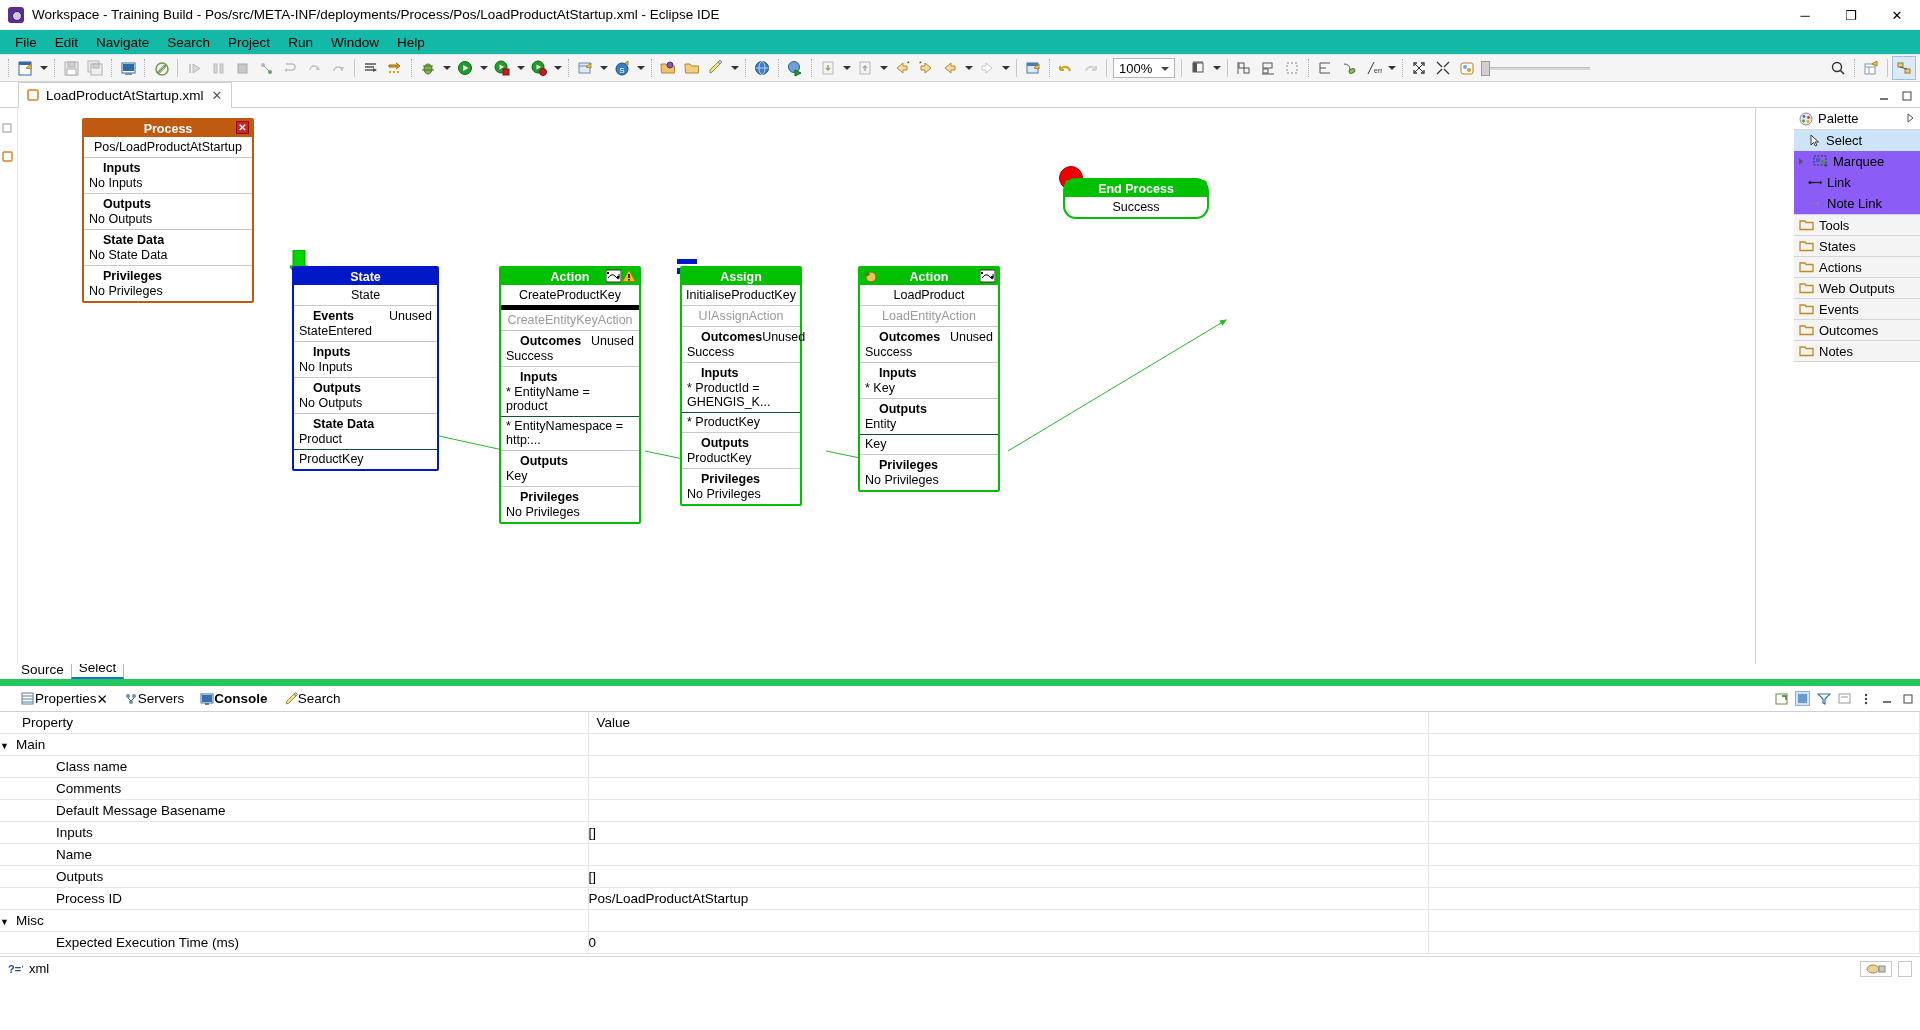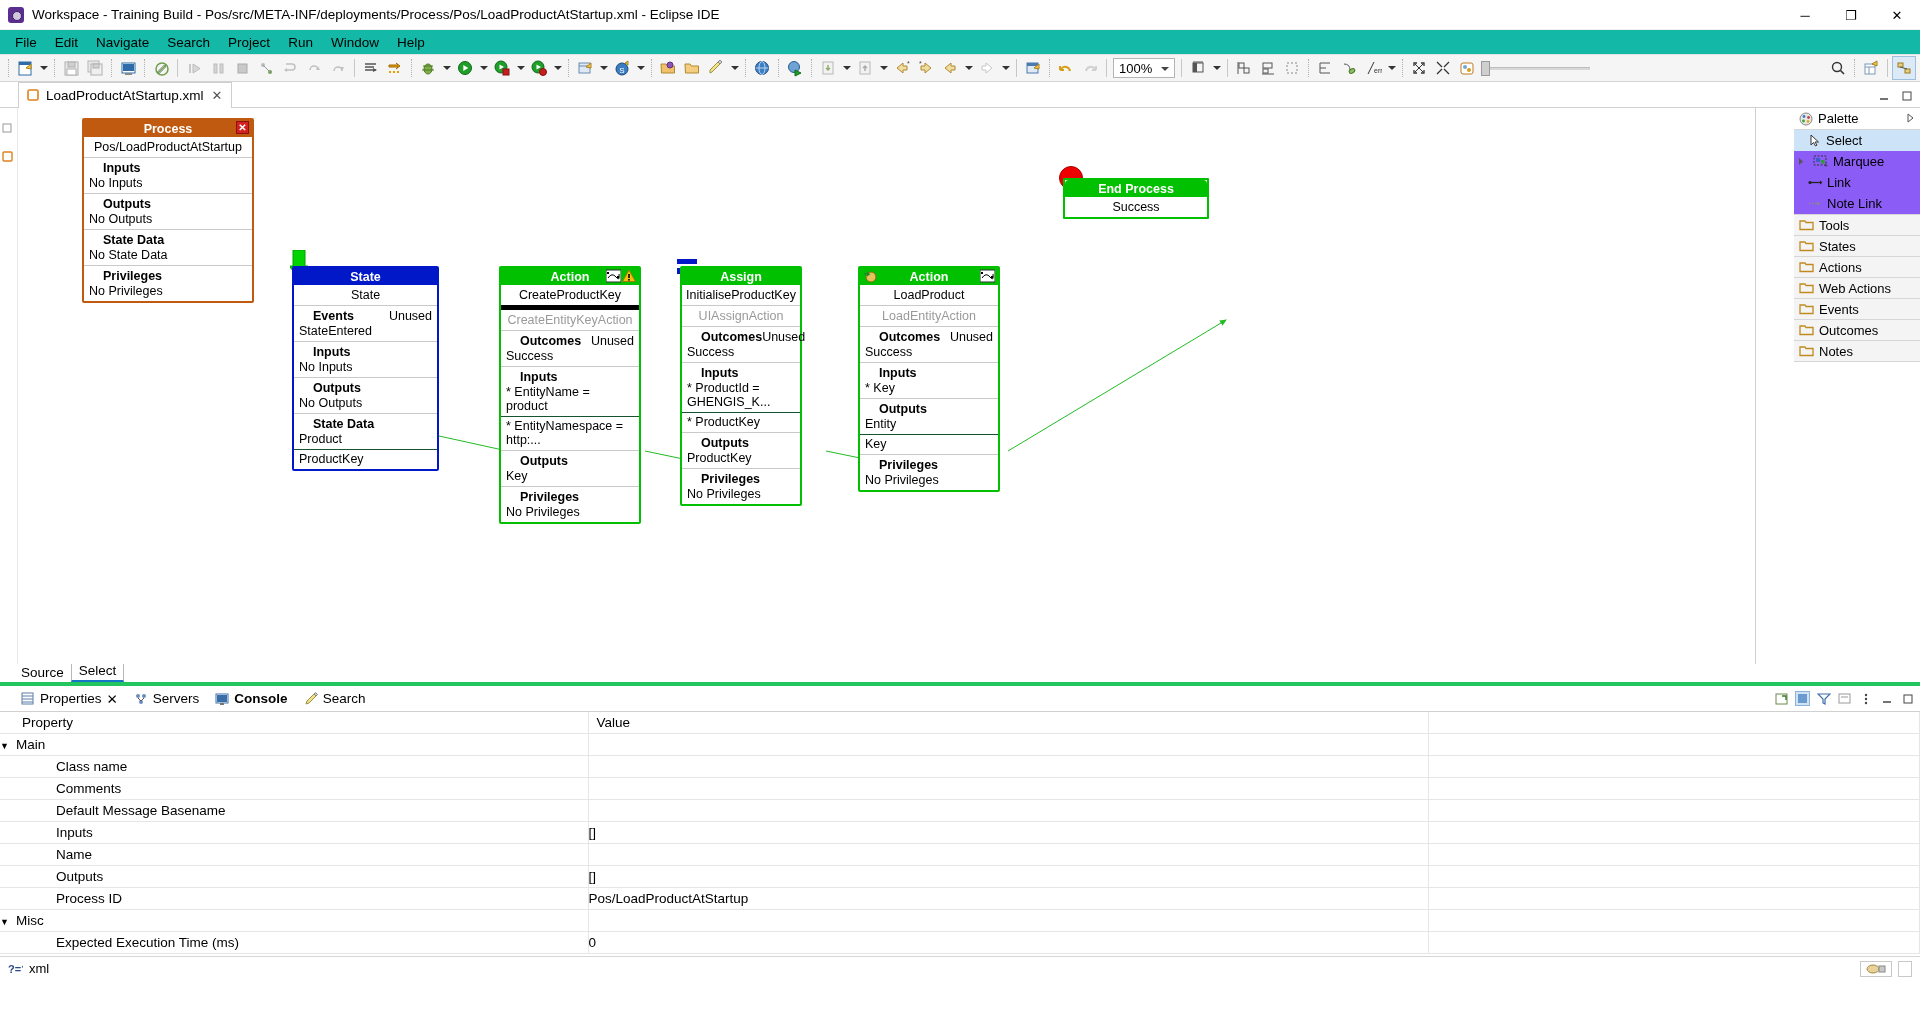--- a/index.html
+++ b/index.html
@@ -126,21 +126,21 @@
   .row-val { padding: 0px 5px 3px 5px; }
   .row-val.bordered { border-top: 1px solid #14532d; padding-top: 2px; }
   .muted { color: #9a9a9a; }
 
   .node.proc { border: 2px solid #c05a10; }
   .node.proc .node-hdr { background: #c05a10; }
   .node.state { border: 2px solid #0018c8; }
   .node.state .node-hdr { background: #0018c8; }
   .node.green { border: 2px solid #00c000; }
   .node.green .node-hdr { background: #00c000; }
-  .node.endproc { border: 2px solid #00c000; border-radius: 1px; }
+  .node.endproc { border: 2px solid #00c000; border-radius: 13px; }
   .node.endproc .node-hdr { background: #00c000; border-radius: 4px 4px 0 0;}
 
   .close-x {
     width: 13px; height: 13px; background: #d32020; color: #fff;
     font-size: 10px; font-weight: bold; display: flex; align-items: center;
     justify-content: center; border: 1px solid #8c1010;
   }
   .marker-arrow-down { position: absolute; width: 18px; height: 30px; }
   .marker-bars { position: absolute; width: 24px; height: 20px; }
   .stop-dot {
@@ -164,32 +164,32 @@
   .pal-exp { width: 10px; font-size: 7px; color: #444; display:flex; align-items:center; }
   .pal-group {
     height: 21px; display: flex; align-items: center; gap: 5px; padding-left: 5px;
     border-top: 1px solid #d6d6d6; background: #f4f4f4;
   }
   .pal-gap { border-top: 1px solid #d6d6d6; flex: 1; background: #fff;}
 
   
   .srcmodel {
     height: 22px; display: flex; align-items: flex-end; background: #fff;
-    border-bottom: 4px solid #22c55e; padding-left: 14px; font-size: 13.5px;
+    border-bottom: 7px solid #22c55e; padding-left: 14px; font-size: 13.5px;
   }
   .sm-tab { padding: 1px 7px 2px 7px; }
   .sm-tab.active { border: 1px solid #b8b8b8; border-bottom: 2px solid #1573c8; background:#fff; }
 
   
   .propview { height: 270px; display: flex; flex-direction: column; background: #fff; }
   .prop-tabstrip {
     height: 26px; display: flex; align-items: center; gap: 2px;
     border-bottom: 1px solid #d0d0d0; padding-left: 14px; position: relative;
   }
-  .prop-tab { display: flex; align-items: center; gap: 5px; padding: 2px 7px; font-size: 13.5px; }
+  .prop-tab { display: flex; align-items: center; padding: 2px 7px; font-size: 13.5px; }
   .prop-tab.bold { font-weight: bold; }
   .prop-tools { position: absolute; right: 5px; display: flex; align-items: center; gap: 6px; }
   .ptool { width: 15px; height: 15px; display: flex; align-items: center; justify-content: center; }
 
   table.props { width: 100%; border-collapse: collapse; font-size: 13.5px; table-layout: fixed; }
   table.props th {
     text-align: left; font-weight: normal; padding: 3px 0 3px 22px;
     border-bottom: 1px solid #e6e6e6; border-right: 1px solid #e6e6e6;
   }
   table.props td {
@@ -906,21 +906,21 @@
     <div class="pal-group">
       <svg width="15" height="12">
           <path d="M1 2 h5 l1 1.5 h7 v7 h-13 z" fill="none" stroke="#c08a20" stroke-width="1.3"></path>
         </svg>
       <span>Actions</span>
     </div>
     <div class="pal-group">
       <svg width="15" height="12">
           <path d="M1 2 h5 l1 1.5 h7 v7 h-13 z" fill="none" stroke="#c08a20" stroke-width="1.3"></path>
         </svg>
-      <span>Web Actions</span>
+      <span>Web Outputs</span>
     </div>
     <div class="pal-group">
       <svg width="15" height="12">
           <path d="M1 2 h5 l1 1.5 h7 v7 h-13 z" fill="none" stroke="#c08a20" stroke-width="1.3"></path>
         </svg>
       <span>Events</span>
     </div>
     <div class="pal-group">
       <svg width="15" height="12">
           <path d="M1 2 h5 l1 1.5 h7 v7 h-13 z" fill="none" stroke="#c08a20" stroke-width="1.3"></path>

